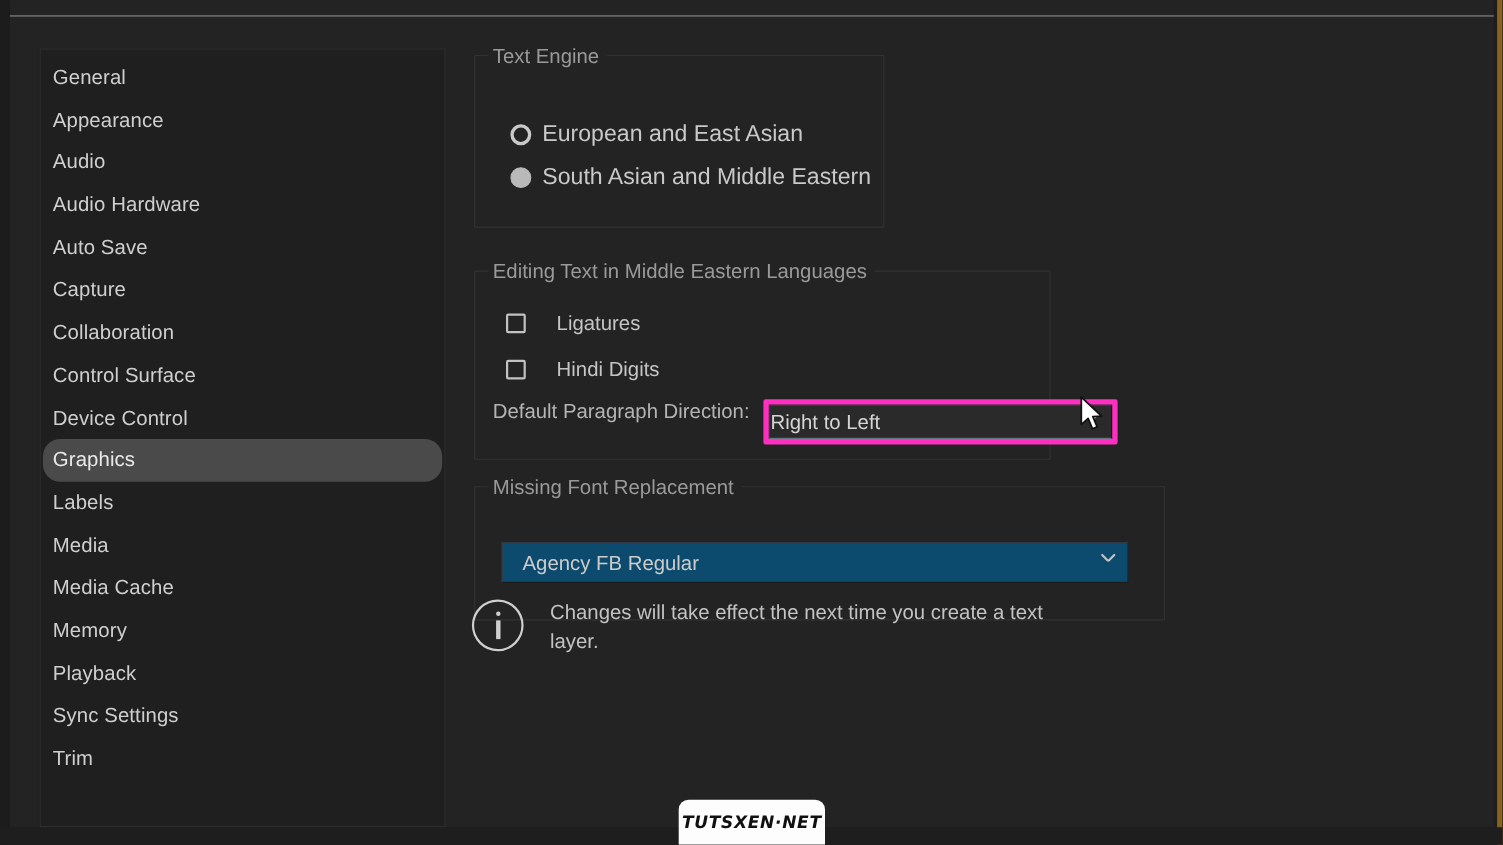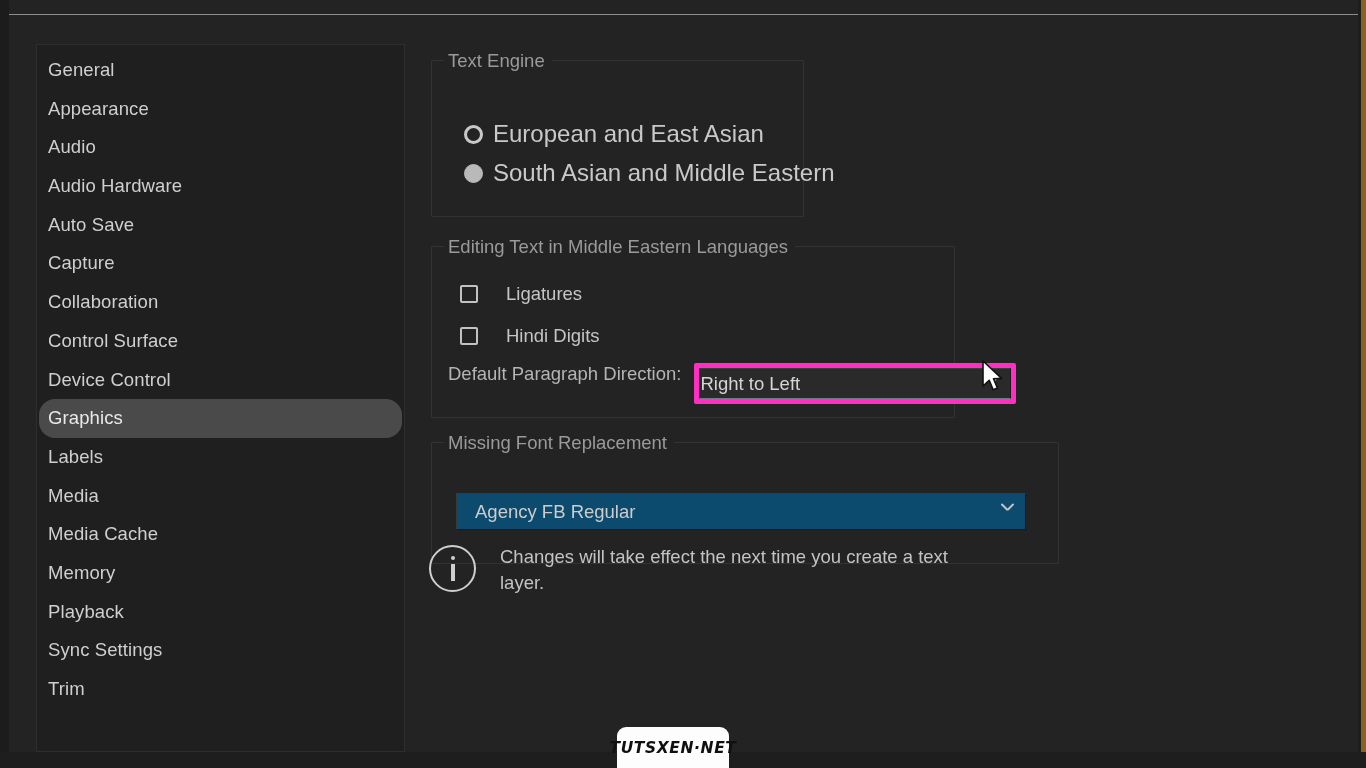--- a/index.html
+++ b/index.html
@@ -95,21 +95,21 @@
     top: -11px; left: 12px;
     background: #232323;
     padding: 0 7px 0 4px;
     color: #9a9a9a;
     font-size: 18.5px;
     white-space: nowrap;
   }
 
   
   #gb-text-engine {
-    left: 26px; top: 16px;
+    left: 26px; top: 6px;
     width: 373px; height: 157px;
   }
   .radio-row {
     position: absolute;
     display: flex;
     align-items: center;
     cursor: default;
   }
   #radio-european { left: 32px; top: 59px; }
   #radio-south    { left: 32px; top: 98px; }
@@ -123,21 +123,21 @@
   .radio-mark.off {
     border: 3px solid #c9c9c9;
     background: #232323;
   }
   .radio-mark.on {
     background: #b9b9b9;
     border: 1px solid #b9b9b9;
   }
   .radio-label {
     color: #c9c9c9;
-    font-size: 24px;
+    font-size: 21px;
     white-space: nowrap;
   }
 
   
   #gb-editing {
     left: 26px; top: 202px;
     width: 524px; height: 172px;
   }
   .check-row {
     position: absolute;
@@ -283,21 +283,21 @@
     left: 981px; top: 360px;
     width: 24px; height: 34px;
     pointer-events: none;
     z-index: 40;
   }
 
   
   .watermark {
     position: absolute;
     left: 617px; top: 727px;
-    width: 112px; height: 41px;
+    width: 133px; height: 41px;
     background: #fdfdfd;
     border-radius: 9px 9px 0 0;
     display: flex;
     align-items: center;
     justify-content: center;
     z-index: 50;
   }
   .watermark span {
     color: #101010;
     font-size: 15.5px;

